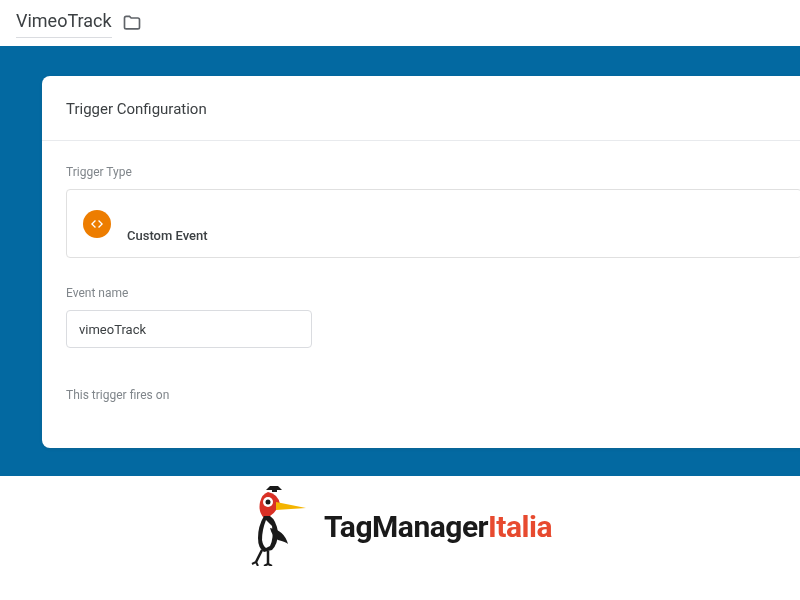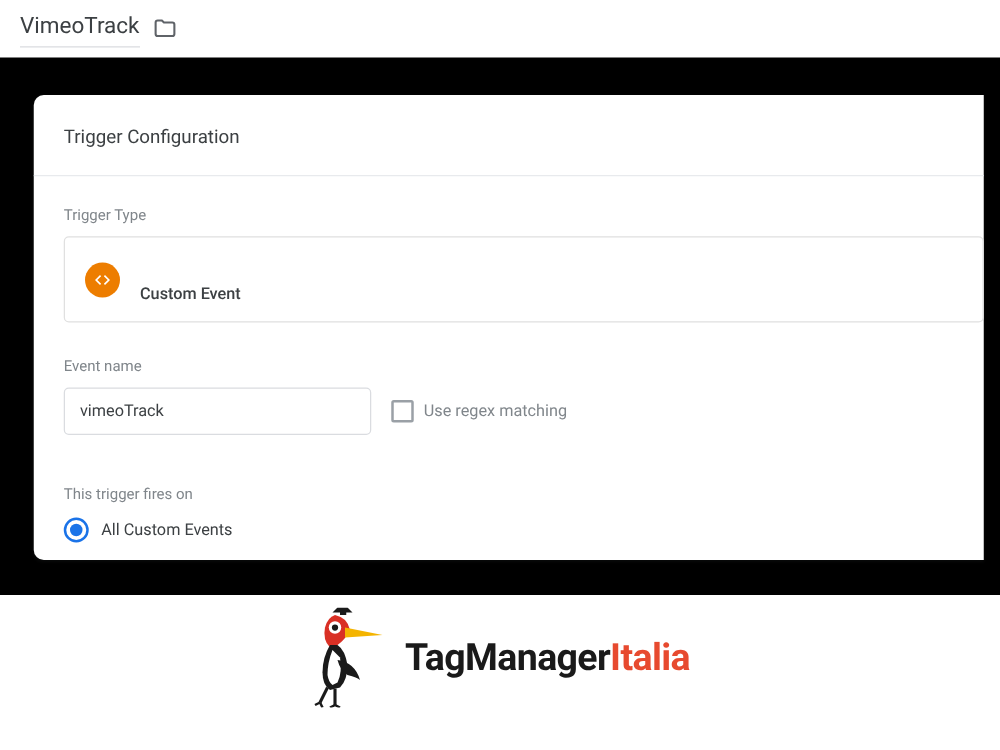--- a/index.html
+++ b/index.html
@@ -24,23 +24,23 @@
     border-bottom: 1px solid #dadce0;
     margin-right: 10px;
   }
   .folder-icon {
     color: #5f6368;
     display: inline-flex;
     align-items: center;
     margin-bottom: 2px;
   }
   .gray-area {
-    background: #000000;
+    background: #0369a1;
     padding-top: 30px;
-    padding-left: 27px;
+    padding-left: 42px;
     height: 430px;
   }
   .panel {
     background: #fff;
     border-radius: 8px 0 0 8px;
     box-shadow: 0 1px 3px rgba(60,64,67,0.15);
     padding: 24px 0 28px 24px;
     width: 760px;
     height: 372px;
   }
@@ -198,32 +198,24 @@
         <svg width="16" height="16" viewBox="0 0 24 24" fill="#fff">
           <path d="M9 6l-6 6 6 6 1.4-1.4L5.8 12l4.6-4.6L9 6zm6 0l-1.4 1.4 4.6 4.6-4.6 4.6L15 18l6-6-6-6z"></path>
         </svg>
       </div>
       <div class="type-name">Custom Event</div>
     </div>
 
     <div class="field-label">Event name</div>
     <div class="event-row">
       <input type="text" class="text-input" value="vimeoTrack" style="">
-      <div class="checkbox-wrap">
-        <div class="checkbox"></div>
-        <span class="checkbox-label">Use regex matching</span>
-      </div>
     </div>
 
     <div class="field-label">This trigger fires on</div>
     <div class="radio-row">
-      <div class="radio-option">
-        <div class="radio checked"></div>
-        <span class="radio-label">All Custom Events</span>
-      </div>
     </div>
   </div>
 </div>
 
 <div class="brand">
   <div class="bird">
     <svg viewBox="0 0 62 80" width="62" height="80">
       <polygon points="18,4 34,4 30,0 22,0" fill="#1a1a1a"></polygon>
       <rect x="24" y="2" width="5" height="4" fill="#1a1a1a"></rect>
       <path d="M20 6 Q14 8 12 16 Q10 26 16 32 L22 30 Q28 26 32 18 Q30 8 20 6Z" fill="#d93025"></path>

